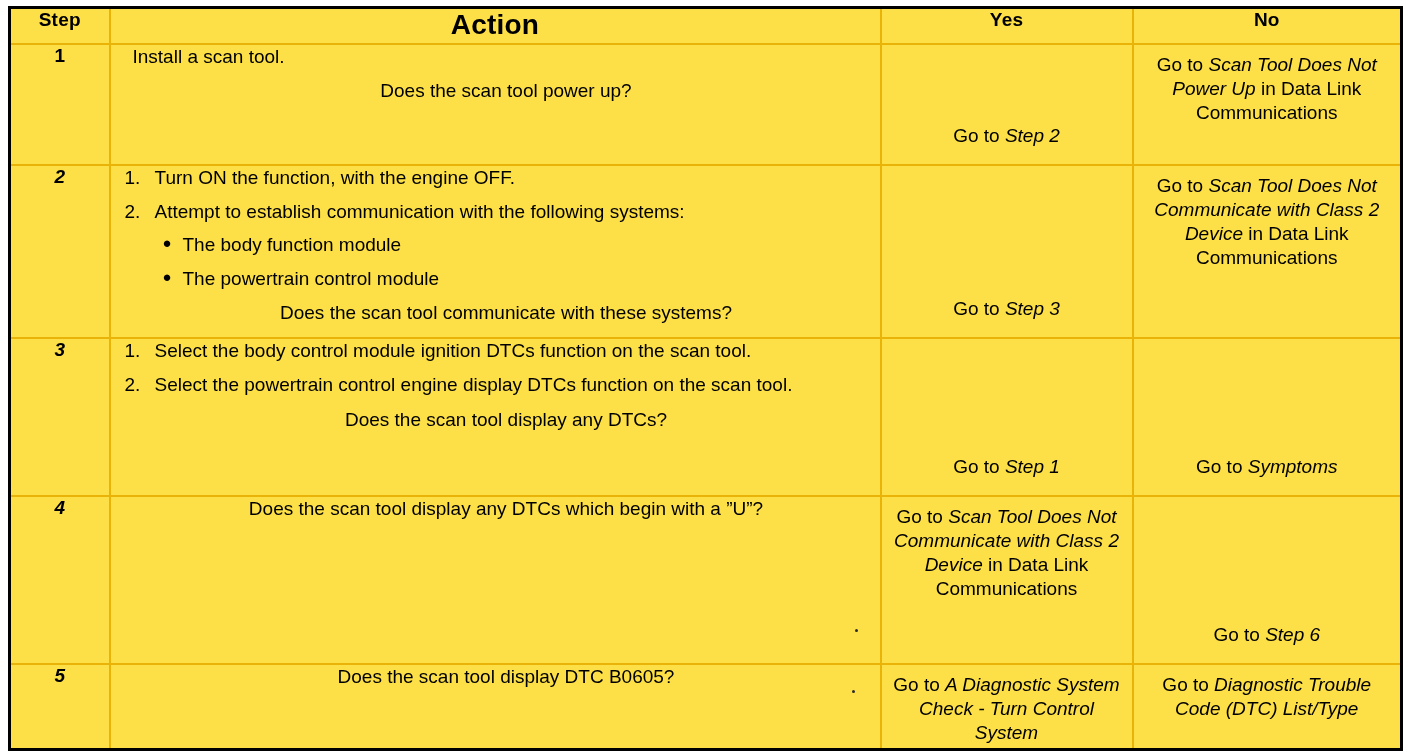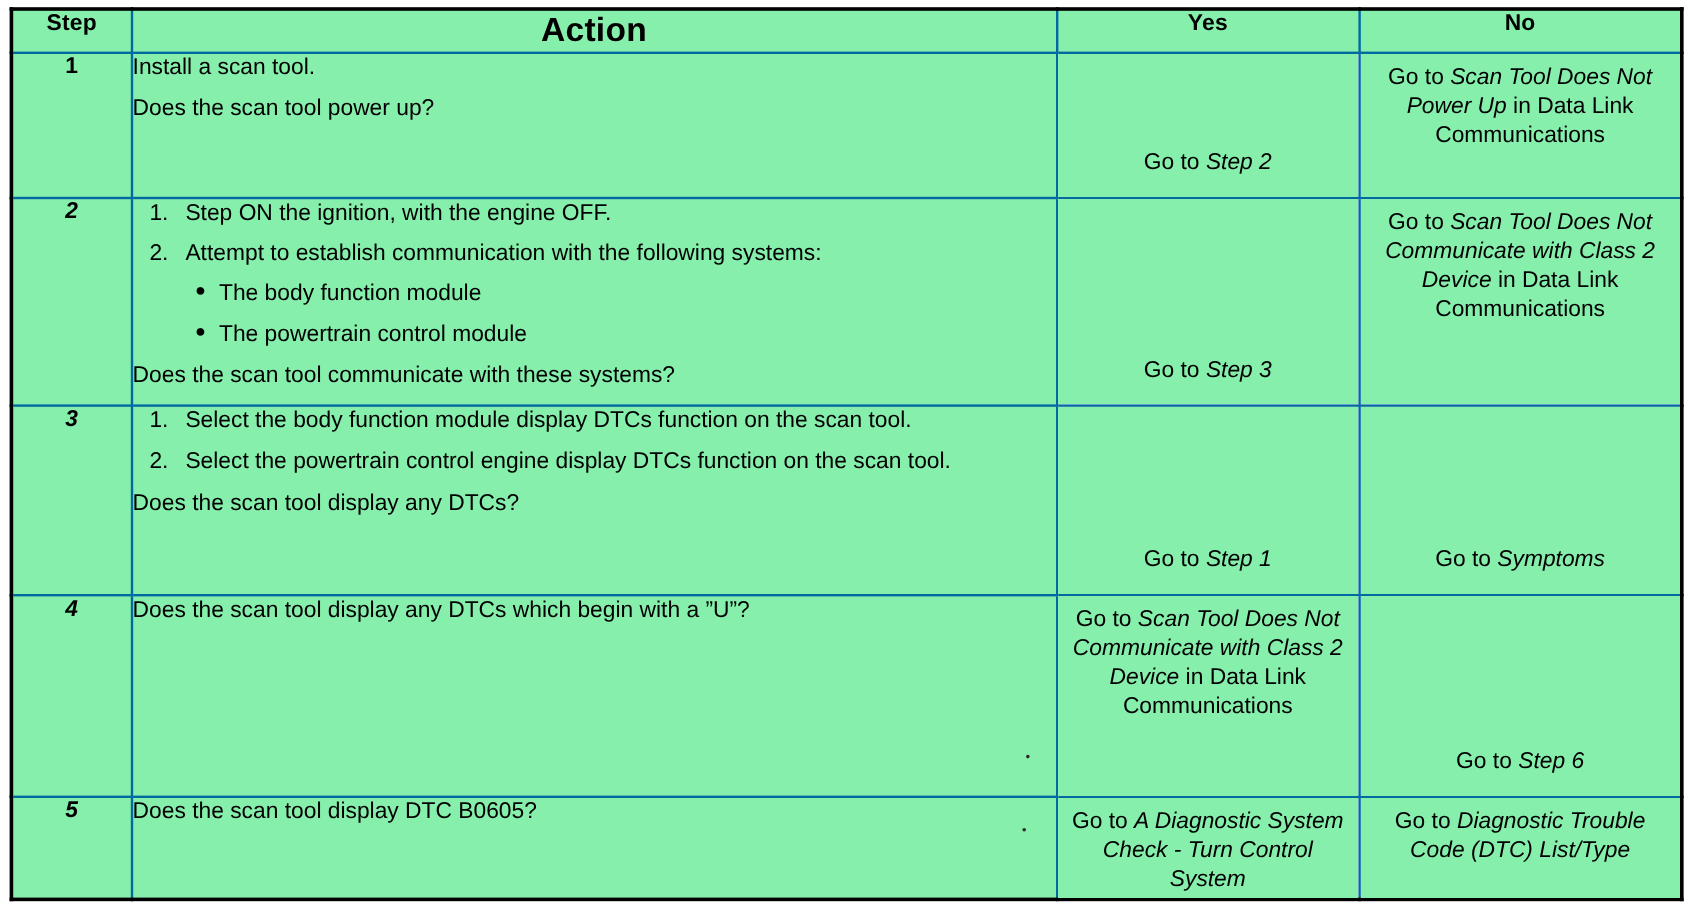--- a/index.html
+++ b/index.html
@@ -27,24 +27,24 @@
     left: 8px;
     top: 6px;
     width: 1392px;
     height: 742px;
     border-collapse: collapse;
     table-layout: fixed;
     border: 3px solid #000;
   }
 
   table.diag td, table.diag th {
-    border: 2px solid #0369a1;
+    border: 2px solid #eab308;
     vertical-align: top;
     padding: 0;
-    background: #86efac;
+    background: #fde047;
   }
 
   
   col.c-step   { width: 100px; }
   col.c-action { width: 771px; }
   col.c-yes    { width: 252px; }
   col.c-no     { width: 269px; }
 
   
   thead th {
@@ -65,22 +65,22 @@
     font-weight: bold;
   }
   td.step.italic { font-style: italic; }
 
   
   td.action {
     padding: 9px 10px 6px 12px;
     font-size: 19px;
     line-height: 1.30;
   }
-  .line { margin: 0 0 9px 0; white-space: normal; }
-  .line:last-child { margin-bottom: 0; }
+  .line { margin: 0 0 9px 0; white-space: normal; padding-left: 22px; }
+  .line:last-child { margin-bottom: 0; text-align: center; }
 
   ol.steps {
     margin: 0 0 4px 0;
     padding: 0;
     list-style: none;
   }
   ol.steps > li {
     position: relative;
     margin: 0 0 10px 0;
     padding-left: 44px;
@@ -177,40 +177,40 @@
             <div class="rtext"><span>Go to </span><span class="it">Step 2</span></div>
           </td>
           <td class="result top">
             <div class="rtext"><span>Go to </span><span class="it">Scan Tool Does Not Power Up</span><span> in Data Link Communications</span></div>
           </td>
         </tr>
         <tr style="height: 173px;">
           <td class="step italic">2</td>
           <td class="action">
             <ol class="steps">
-              <li><span class="num">1.</span><span>Step ON the ignition, with the engine OFF.</span></li>
+              <li><span class="num">1.</span><span>Turn ON the function, with the engine OFF.</span></li>
               <li><span class="num">2.</span><span>Attempt to establish communication with the following systems:</span><ul class="bullets">
                   <li><span class="dot">●</span><span>The body function module</span></li>
                   <li><span class="dot">●</span><span>The powertrain control module</span></li>
                 </ul></li>
             </ol>
             <div class="line">Does the scan tool communicate with these systems?</div>
           </td>
           <td class="result">
             <div class="rtext"><span>Go to </span><span class="it">Step 3</span></div>
           </td>
           <td class="result top">
             <div class="rtext"><span>Go to </span><span class="it">Scan Tool Does Not Communicate with Class 2 Device</span><span> in Data Link Communications</span></div>
           </td>
         </tr>
         <tr style="height: 158px;">
           <td class="step italic">3</td>
           <td class="action">
             <ol class="steps">
-              <li><span class="num">1.</span><span>Select the body function module display DTCs function on the scan tool.</span></li>
+              <li><span class="num">1.</span><span>Select the body control module ignition DTCs function on the scan tool.</span></li>
               <li><span class="num">2.</span><span>Select the powertrain control engine display DTCs function on the scan tool.</span></li>
             </ol>
             <div class="line">Does the scan tool display any DTCs?</div>
           </td>
           <td class="result">
             <div class="rtext"><span>Go to </span><span class="it">Step 1</span></div>
           </td>
           <td class="result">
             <div class="rtext"><span>Go to </span><span class="it">Symptoms</span></div>
           </td>

